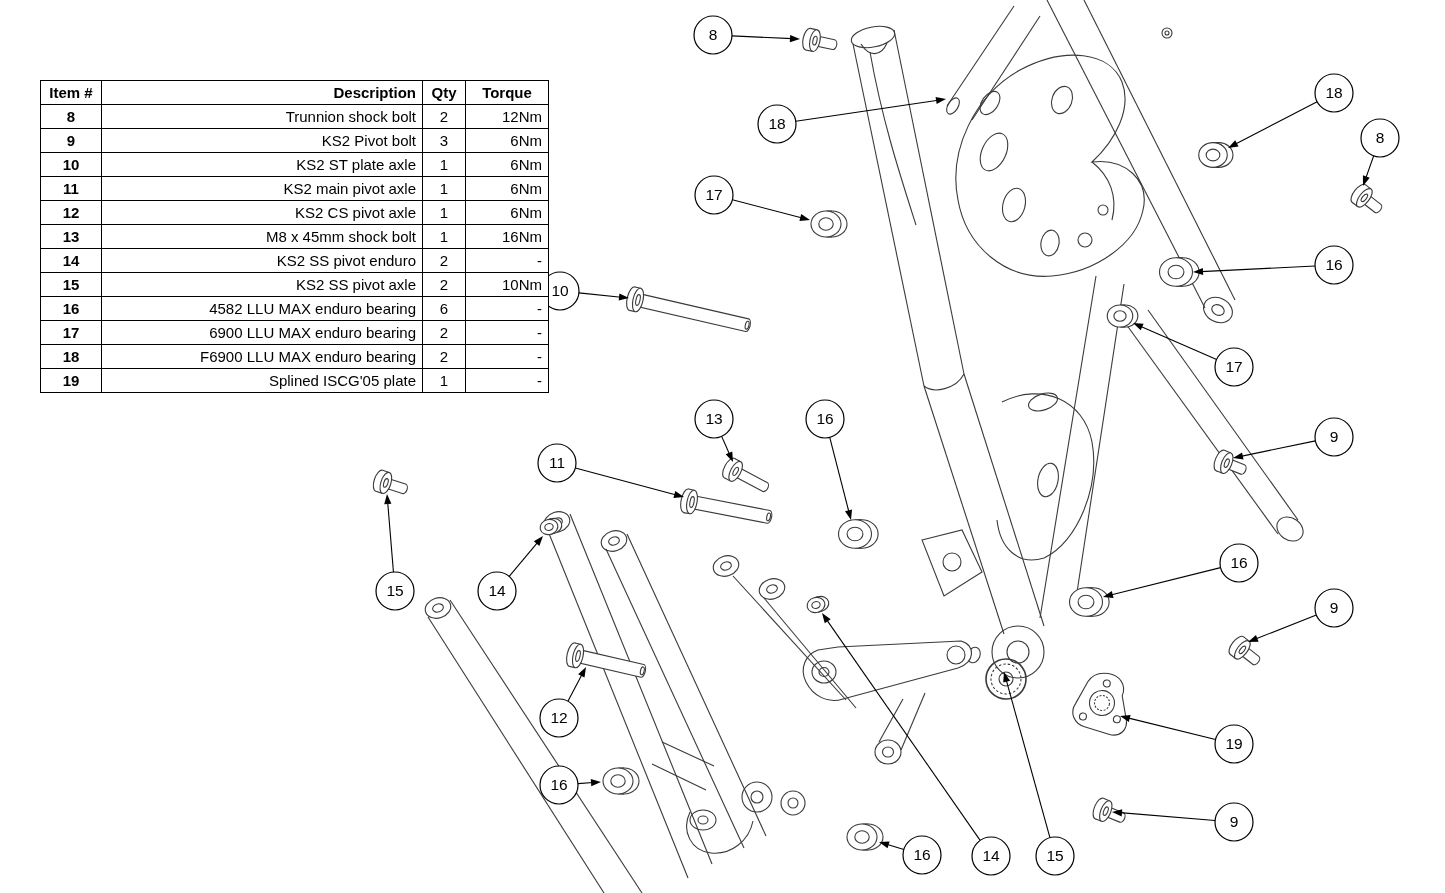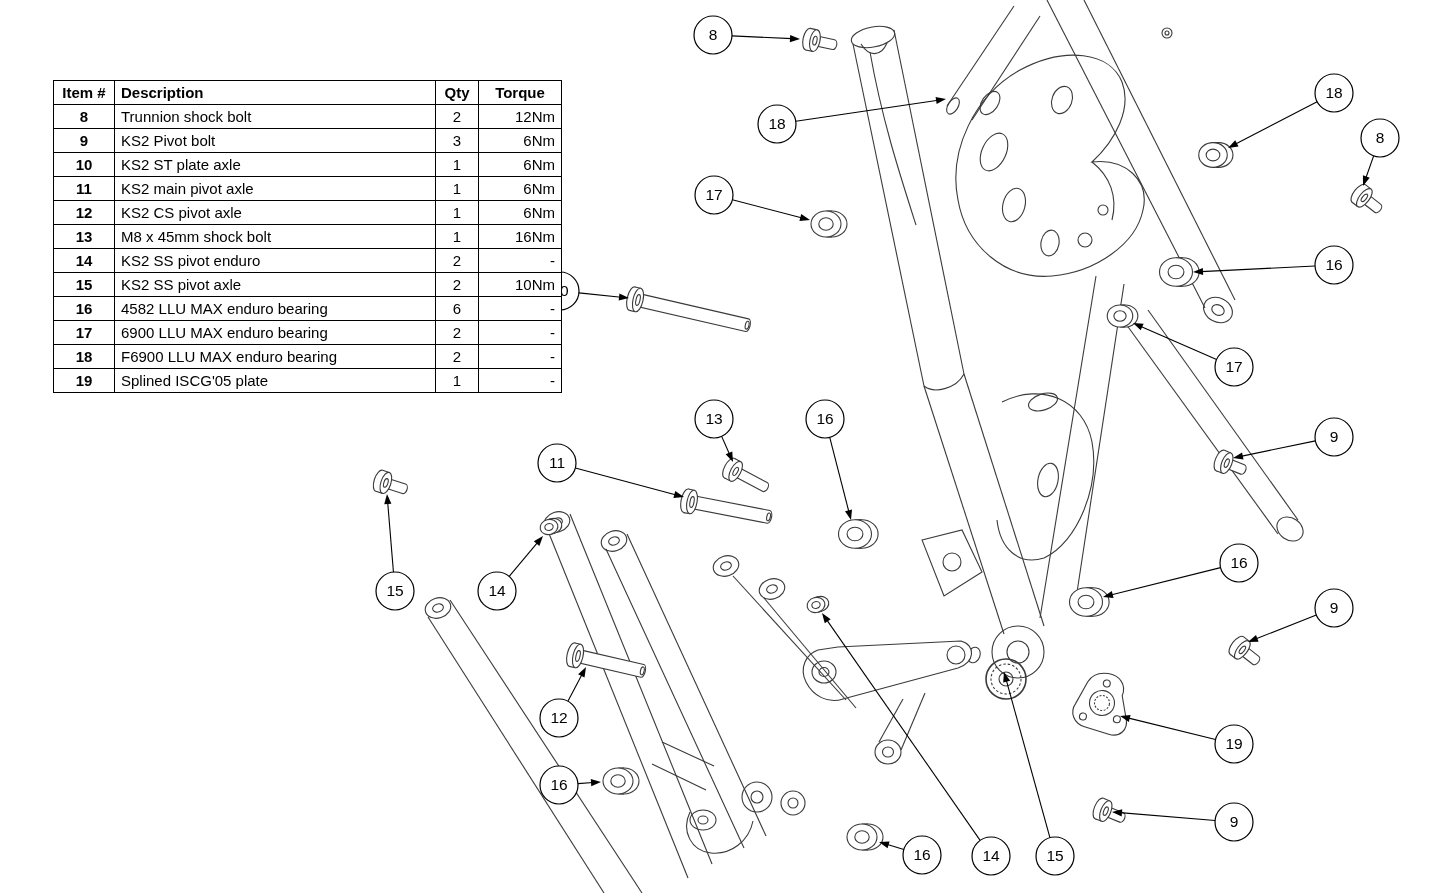--- a/index.html
+++ b/index.html
@@ -3,32 +3,32 @@
 <meta charset="utf-8">
 <style>
   html,body{margin:0;padding:0;}
   body{
     width:1445px;height:893px;background:#ffffff;position:relative;overflow:hidden;
     font-family:"Liberation Sans", sans-serif;color:#000;
   }
   .page{position:absolute;inset:0;}
   svg#diagram{position:absolute;left:0;top:0;}
   .parts-table{
-    position:absolute;left:53px;top:80px;border-collapse:collapse;
+    position:absolute;left:40px;top:80px;border-collapse:collapse;
     font-size:15px;background:#fff;z-index:5;
   }
   .parts-table th,.parts-table td{
     border:1px solid #000;padding:1px 6px;height:21px;line-height:21px;white-space:nowrap;
   }
   .parts-table th{font-weight:bold;text-align:center;}
   .col-item{width:48px;text-align:center;font-weight:bold;}
-  .col-desc{width:308px;text-align:left;}
+  .col-desc{width:308px;text-align:right;}
   .col-qty{width:30px;text-align:center;}
   .col-torque{width:70px;text-align:right;}
-  th.col-desc{text-align:left;}
+  th.col-desc{text-align:right;}
 </style>
 </head>
 <body>
 
 <div class="page">
 
   <table class="parts-table">
     <thead>
       <tr>
         <th class="col-item">Item #</th>

